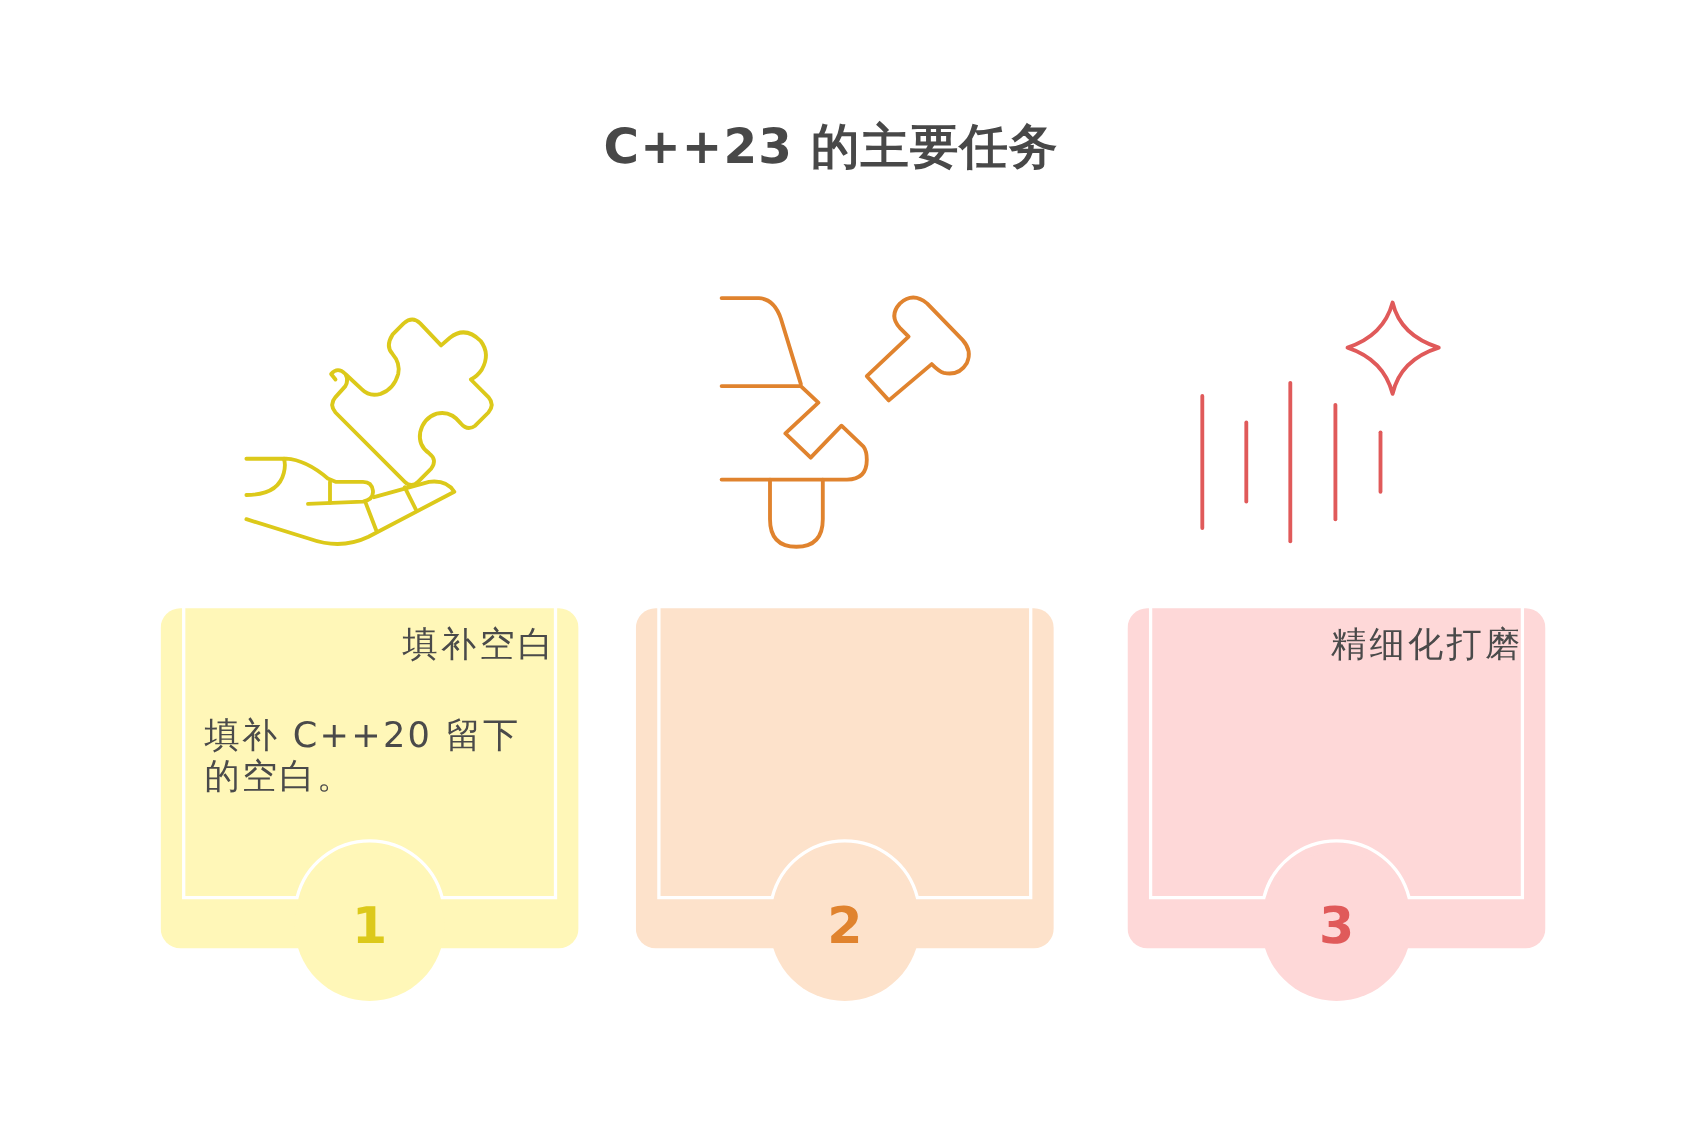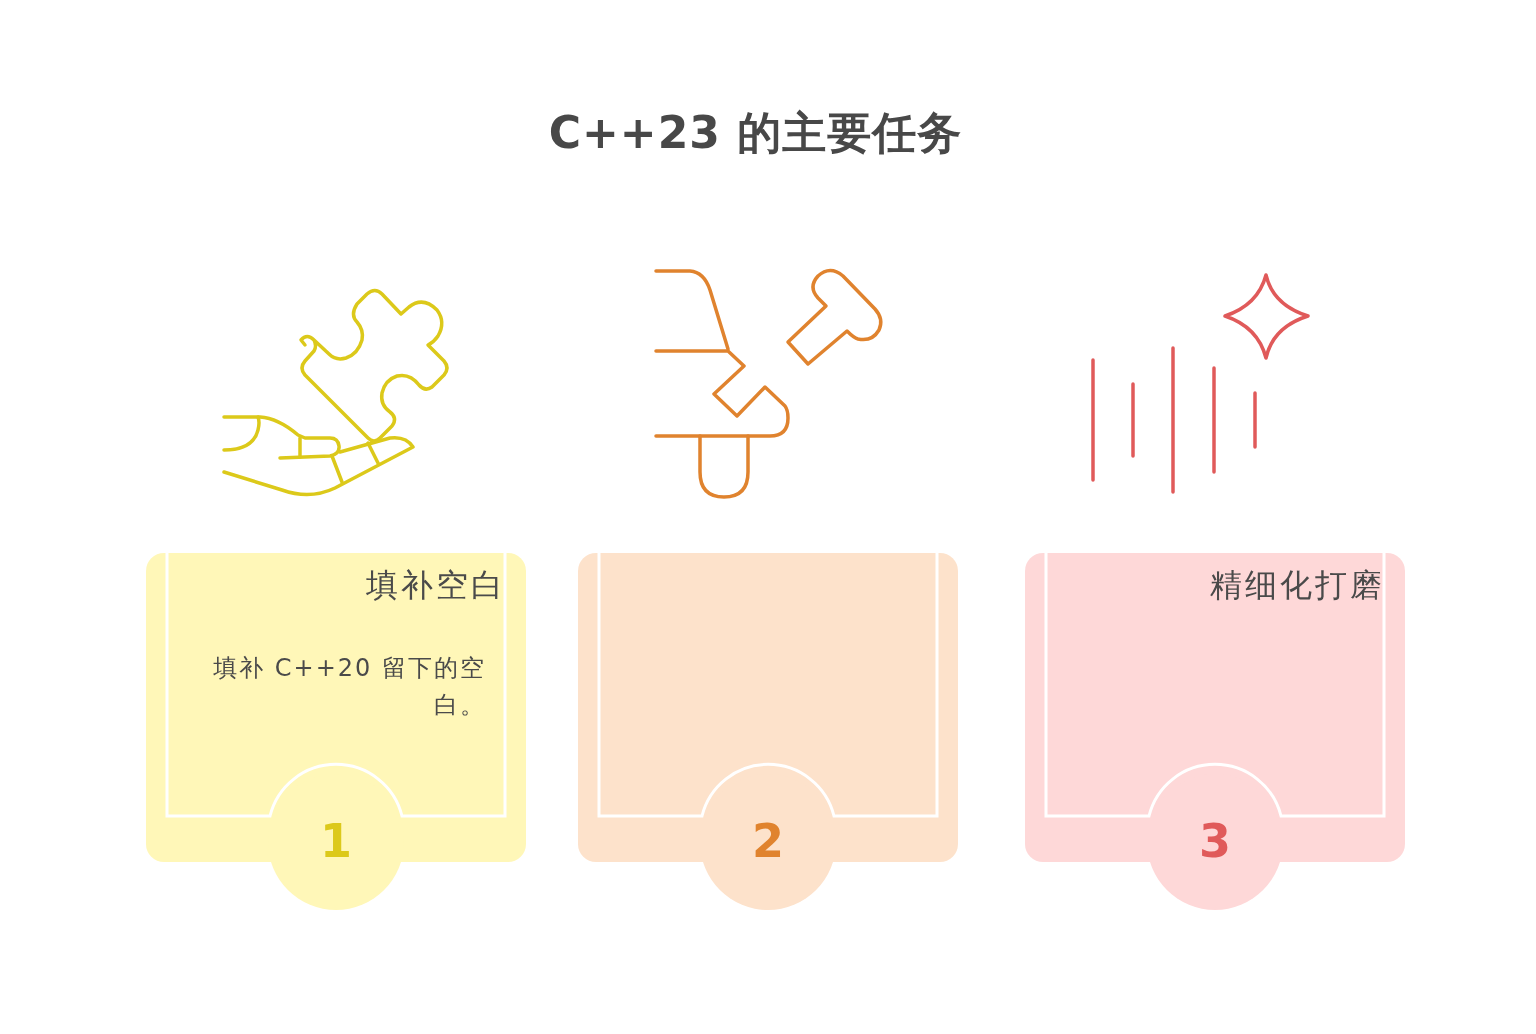--- a/index.html
+++ b/index.html
@@ -52,22 +52,22 @@
       text-align: right;
       font-size: 32px;
       color: #4a4a4a;
       letter-spacing: 3px;
     }
     .card .card-desc {
       position: absolute;
       left: 40px;
       width: 300px;
       top: 98px;
-      text-align: right;
-      font-size: 24px;
+      text-align: left;
+      font-size: 32px;
       line-height: 37px;
       color: #4a4a4a;
       letter-spacing: 2px;
     }
     .card .card-num {
       position: absolute;
       left: 140px;
       width: 100px;
       top: 262px;
       text-align: center;

